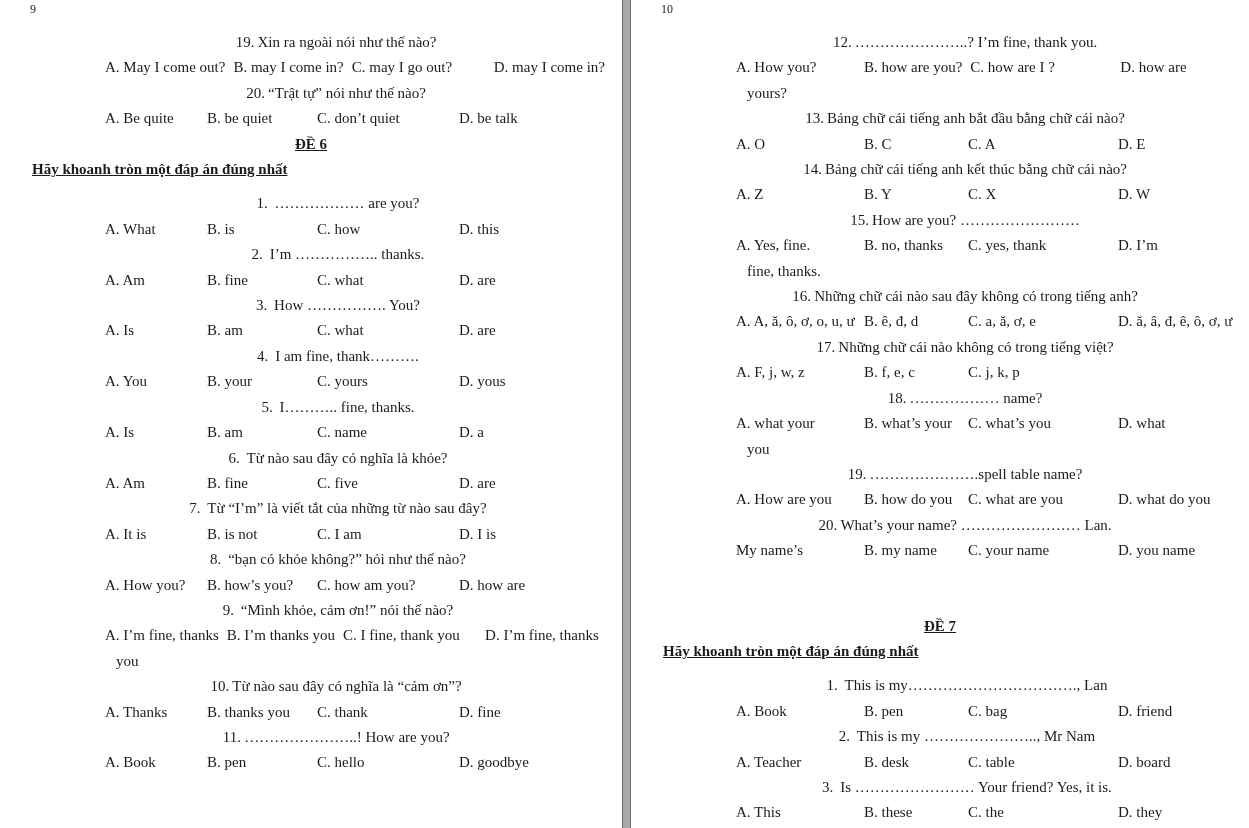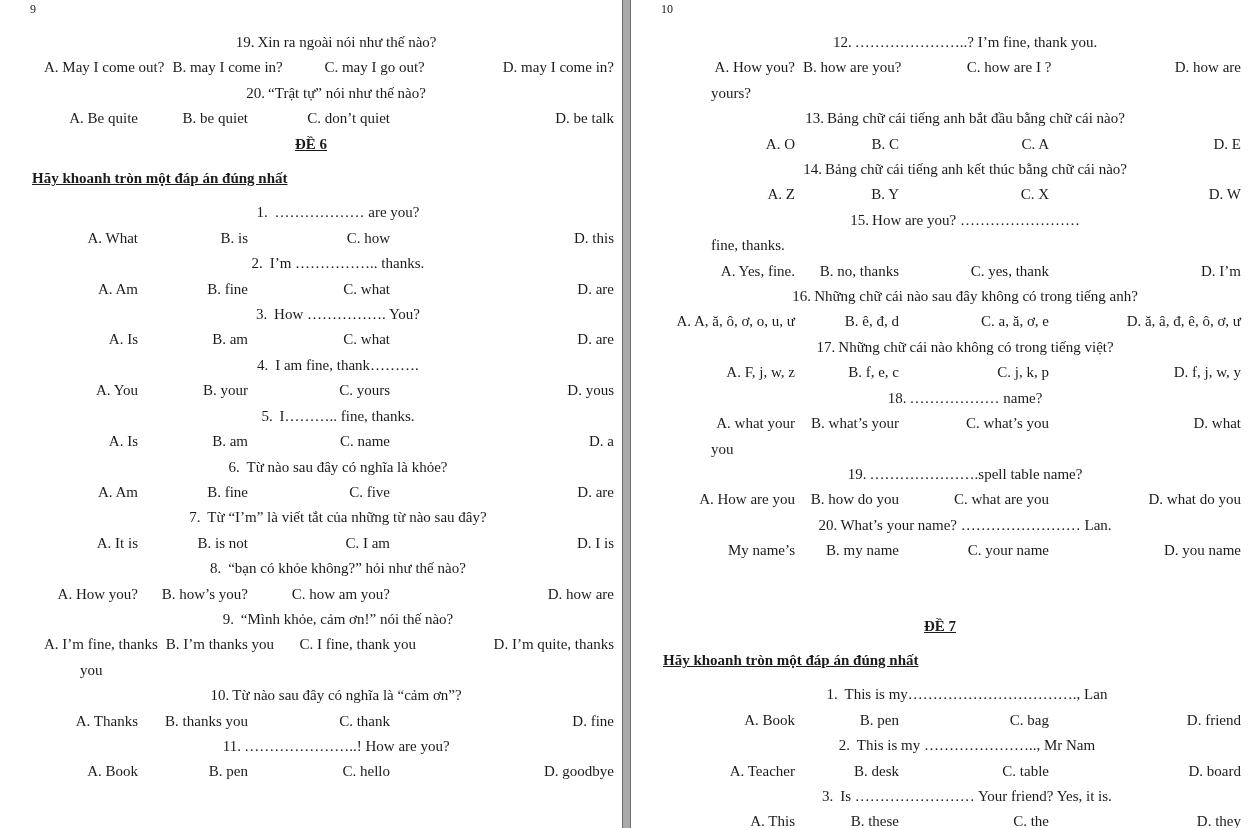--- a/index.html
+++ b/index.html
@@ -30,40 +30,39 @@
   }
   .pagenum {
     position: absolute; top: 2px; left: 30px;
     font-size: 12px; line-height: 14px;
   }
   .content { padding-top: 30px; }
   .line { line-height: 25.4px; min-height: 25.4px; }
   .q { padding-left: 47px; white-space: nowrap; text-align: center; }
   .qnum { display: inline-block; min-width: 25px; }
   .opts {
-    padding-left: 44px;
+    padding-left: 105px;
     display: grid;
-    text-align: right;
   }
   .page-left .opts {
     grid-template-columns: minmax(102px, max-content) minmax(110px, max-content) minmax(142px, max-content) auto;
   }
   .page-right .opts {
     grid-template-columns: minmax(128px, max-content) minmax(104px, max-content) minmax(150px, max-content) auto;
   }
   .opt { white-space: nowrap; padding-right: 8px; }
-  .cont { padding-left: 80px; white-space: nowrap; }
+  .cont { padding-left: 116px; white-space: nowrap; }
   .h-center { text-align: center; font-weight: bold; }
   .page-left  .h-center { }
   .page-right .h-center { margin-top: 50px; }
   .h-center .h-underline { text-decoration: underline; }
   .h-sub {
     padding-left: 32px; font-weight: bold;
     text-decoration: underline;
-    margin-top: 9px; margin-bottom: 9px;
+    margin-bottom: 9px;
   }
 </style>
 </head>
 <body>
 
 <div id="doc">
     <div class="page page-left">
       <div class="pagenum">9</div>
       <div class="content">
         <div class="line q"><span class="qnum">19.</span><span class="qtext">Xin ra ngoài nói như thế nào?</span></div>
@@ -136,21 +135,21 @@
           <span class="opt">A. How you?</span>
           <span class="opt">B. how’s you?</span>
           <span class="opt">C. how am you?</span>
           <span class="opt">D. how are</span>
         </div>
         <div class="line q"><span class="qnum">9.</span><span class="qtext">“Mình khỏe, cảm ơn!” nói thế nào?</span></div>
         <div class="line opts">
           <span class="opt">A. I’m fine, thanks</span>
           <span class="opt">B. I’m thanks you</span>
           <span class="opt">C. I fine, thank you</span>
-          <span class="opt">D. I’m quite, thanks</span>
+          <span class="opt">D. I’m fine, thanks</span>
         </div>
         <div class="line cont">you</div>
         <div class="line q"><span class="qnum">10.</span><span class="qtext">Từ nào sau đây có nghĩa là “cảm ơn”?</span></div>
         <div class="line opts">
           <span class="opt">A. Thanks</span>
           <span class="opt">B. thanks you</span>
           <span class="opt">C. thank</span>
           <span class="opt">D. fine</span>
         </div>
         <div class="line q"><span class="qnum">11.</span><span class="qtext">…………………..! How are you?</span></div>
@@ -181,40 +180,39 @@
           <span class="opt">D. E</span>
         </div>
         <div class="line q"><span class="qnum">14.</span><span class="qtext">Bảng chữ cái tiếng anh kết thúc bằng chữ cái nào?</span></div>
         <div class="line opts">
           <span class="opt">A. Z</span>
           <span class="opt">B. Y</span>
           <span class="opt">C. X</span>
           <span class="opt">D. W</span>
         </div>
         <div class="line q"><span class="qnum">15.</span><span class="qtext">How are you? ……………………</span></div>
-        <div class="line cont">fine, thanks.</div>
         <div class="line opts">
           <span class="opt">A. Yes, fine.</span>
           <span class="opt">B. no, thanks</span>
           <span class="opt">C. yes, thank</span>
           <span class="opt">D. I’m</span>
         </div>
+        <div class="line cont">fine, thanks.</div>
         <div class="line q"><span class="qnum">16.</span><span class="qtext">Những chữ cái nào sau đây không có trong tiếng anh?</span></div>
         <div class="line opts">
           <span class="opt">A. A, ă, ô, ơ, o, u, ư</span>
           <span class="opt">B. ê, đ, d</span>
           <span class="opt">C. a, ă, ơ, e</span>
           <span class="opt">D. ă, â, đ, ê, ô, ơ, ư</span>
         </div>
         <div class="line q"><span class="qnum">17.</span><span class="qtext">Những chữ cái nào không có trong tiếng việt?</span></div>
         <div class="line opts">
           <span class="opt">A. F, j, w, z</span>
           <span class="opt">B. f, e, c</span>
           <span class="opt">C. j, k, p</span>
-          <span class="opt">D. f, j, w, y</span>
         </div>
         <div class="line q"><span class="qnum">18.</span><span class="qtext">………………  name?</span></div>
         <div class="line opts">
           <span class="opt">A. what your</span>
           <span class="opt">B. what’s your</span>
           <span class="opt">C. what’s you</span>
           <span class="opt">D. what</span>
         </div>
         <div class="line cont">you</div>
         <div class="line q"><span class="qnum">19.</span><span class="qtext">………………….spell table name?</span></div>

